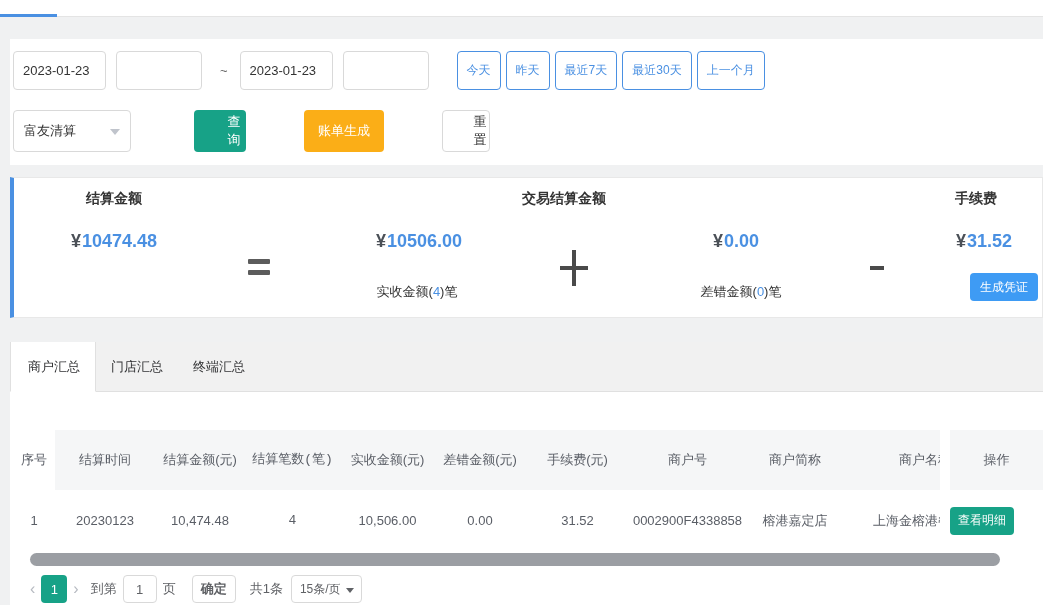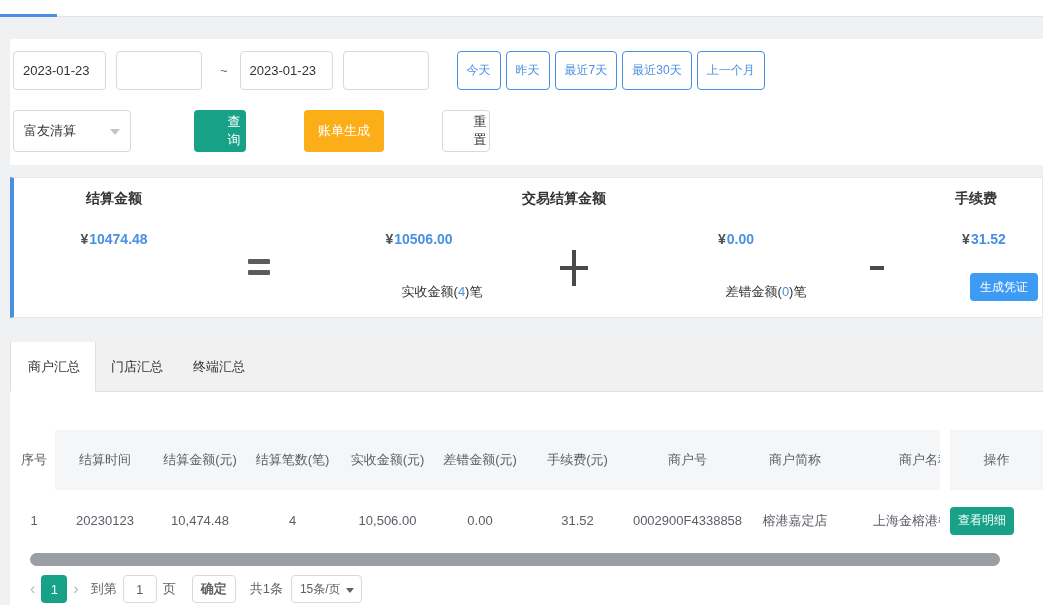--- a/index.html
+++ b/index.html
@@ -31,24 +31,24 @@
   .btn { height:42px; border:none; border-radius:4px; font-size:13px; cursor:pointer; font-family:inherit;padding-left:28px; }
   .btn-query { width:52px; margin-left:15px; background:#17a287; color:#fff; }
   .btn-bill  { margin-left:10px; padding:0 14px; background:#fbae17; color:#fff; }
   .btn-reset { width:48px; margin-left:10px; background:#fff; color:#333; border:1px solid #d9d9d9; }
 
   
   .summary { position:relative; margin:12px 0 0 10px; height:141px; background:#fff;
              border:1px solid #e8e8e8; border-left:4px solid #4a90e2; }
   .abs { position:absolute; transform:translateX(-50%); white-space:nowrap; }
   .sum-label { font-size:14px; font-weight:600; color:#333; top:12px; }
-  .sum-amount { font-size:14px; font-weight:600; top:53px; }
+  .sum-amount { font-size:18px; font-weight:600; top:53px; }
   .sum-amount .cur { color:#4b5057; margin-right:1px; }
   .sum-amount .num { color:#4a90e2; }
-  .sum-sub { font-size:13px; color:#333; top:105px;margin-left:25px; }
+  .sum-sub { font-size:13px; color:#333; top:105px; }
   .sum-sub .cnt { color:#4a90e2; }
   .op-eq { top:81px; }
   .op-eq div { width:22px; height:5px; background:#5c5c5c; border-radius:1px; }
   .op-eq div + div { margin-top:6px; }
   .op-plus { top:72px; width:36px; height:36px; }
   .op-plus .v { position:absolute; left:16px; top:0; width:4px; height:36px; background:#4a4a4a; }
   .op-plus .h { position:absolute; left:4px; top:16px; width:28px; height:4px; background:#4a4a4a; }
   .op-minus { top:88px; width:14px; height:4px; background:#4a4a4a; }
   .btn-voucher { top:95px; height:28px; padding:0 10px; background:#3e9bf4; color:#fff; border:none;
                  border-radius:4px; font-size:12px; cursor:pointer; font-family:Liberation Serif, serif; }
@@ -60,21 +60,21 @@
   .tab.active { background:#fff; border-left:1px solid #e0e0e0; border-right:1px solid #e0e0e0;
                 margin-bottom:-1px; border-bottom:1px solid #fff;padding-left:17px; }
   .table-white { background:#fff; padding-top:38px; height:215px; }
   .trow { display:flex; padding-left:3px; }
   .main-cols { width:927px; overflow:hidden; display:flex; flex:none; }
   .spacer { width:10px; flex:none; background:#fff; }
   .cell { flex:none; text-align:center; font-size:13px; color:#5a5e66; }
   .thead .cell { line-height:60px; background:#f5f6f7; }
   .thead .cell.c0 { background:#fff; }
   .tbody .cell { line-height:61px; background:#fff; }
-  .c0{width:42px;} .c1{width:100px;} .c2{width:90px;} .c3{width:95px;} .c4{width:95px;}
+  .c0{width:42px;} .c1{width:100px;} .c2{width:90px;} .c3{width:95px;font-family:Liberation Mono, monospace;} .c4{width:95px;}
   .c5{width:90px;} .c6{width:105px;} .c7{width:115px;} .c8{width:100px;} .c9{width:160px;}
   .action-col { flex:1; text-align:center; font-size:13px; color:#5a5e66; }
   .thead .action-col { line-height:60px; background:#f5f6f7; }
   .tbody .action-col { background:#fff; display:flex; align-items:center; justify-content:flex-start; }
   .btn-detail { height:28px; padding:0 8px; background:#17a287; color:#fff; border:none; border-radius:4px;
                 font-size:12px; cursor:pointer; font-family:inherit; }
   .hscroll { margin:2px 0 0 20px; width:1003px; height:13px; }
   .hthumb { width:970px; height:13px; background:#9b9ea3; border-radius:7px; }
 
   

